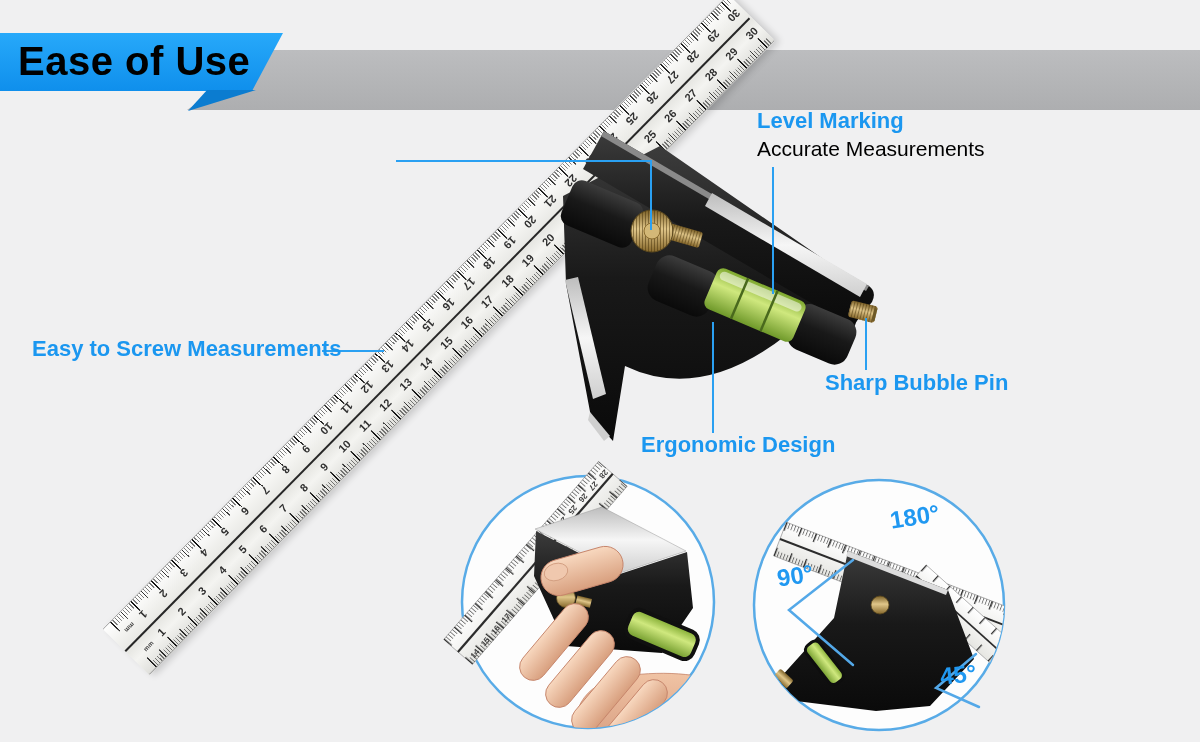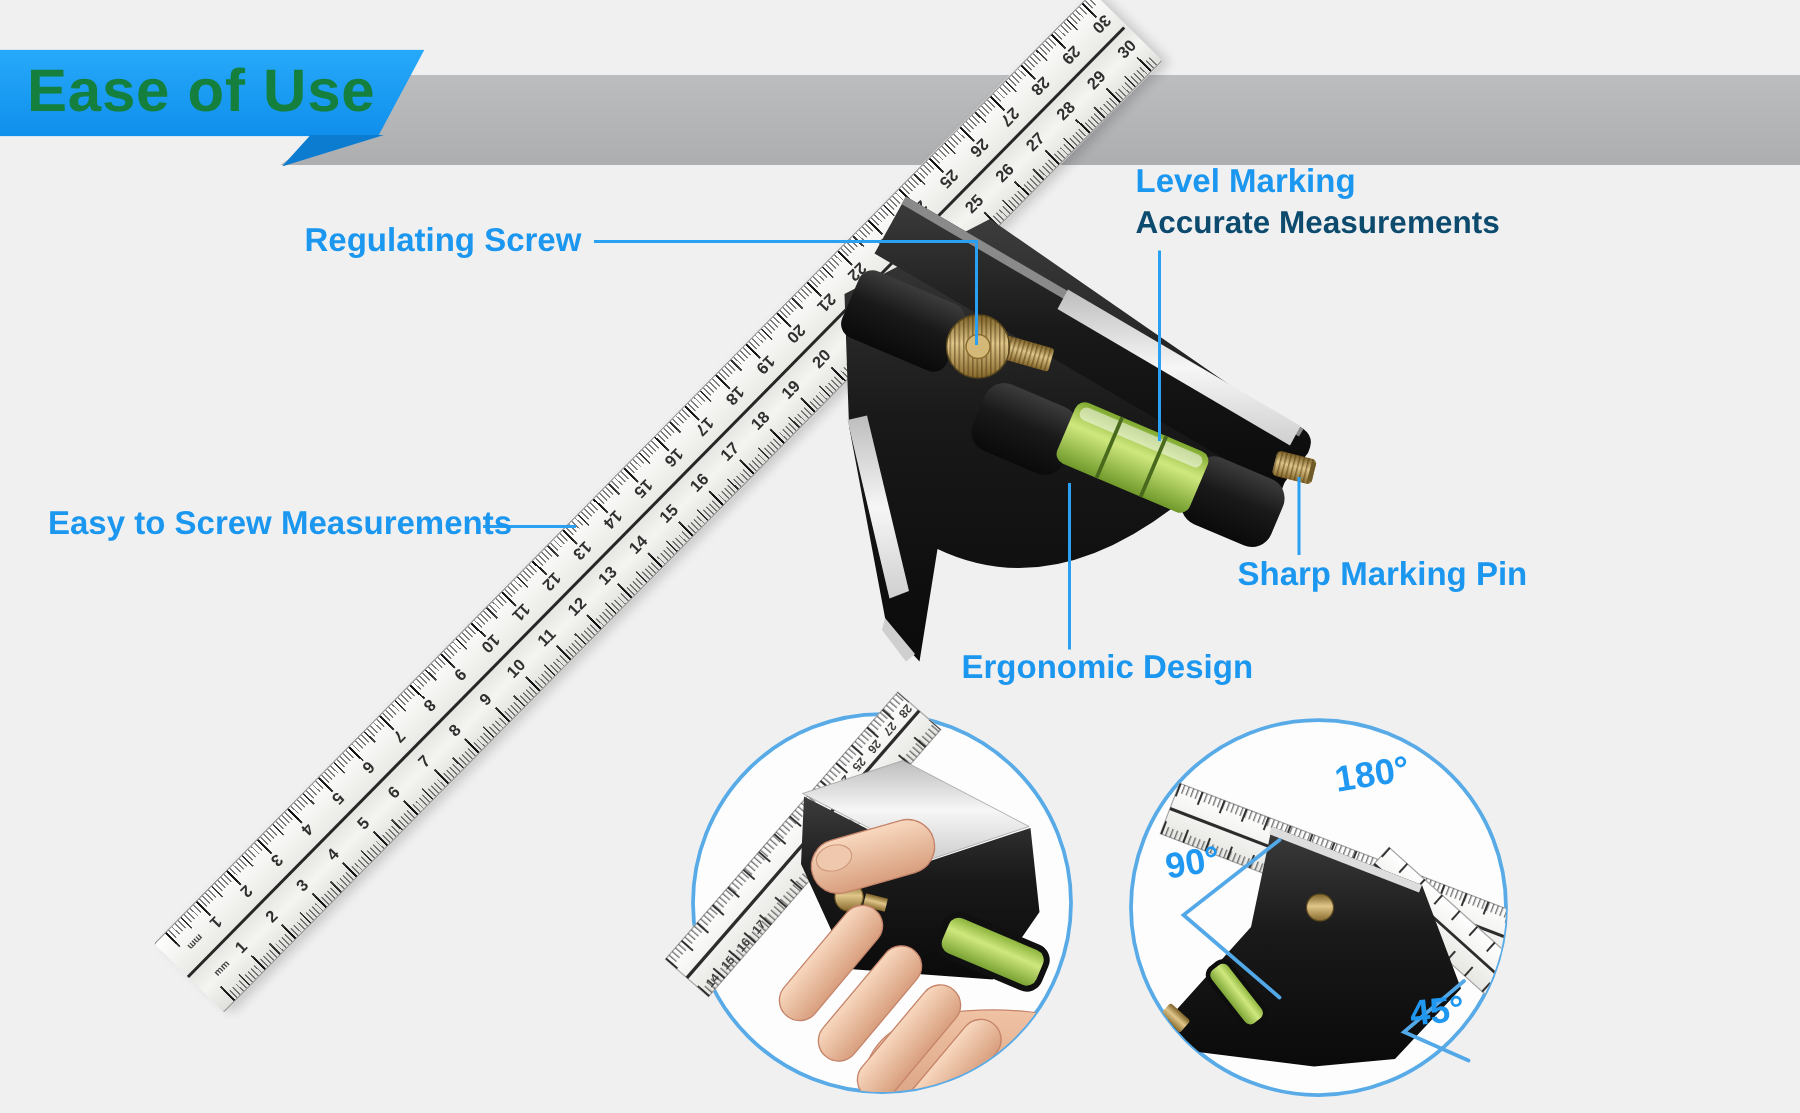--- a/index.html
+++ b/index.html
@@ -9,25 +9,25 @@
   
   .gray-bar{position:absolute;left:0;top:50px;width:1200px;height:60px;
     background:linear-gradient(180deg,#bcbdbf,#adaeb0);
     clip-path:polygon(272px 0,100% 0,100% 100%,187px 100%);}
   .ribbon{position:absolute;left:0;top:33px;width:283px;height:58px;
     background:linear-gradient(180deg,#27a9fa,#0f8fec);
     clip-path:polygon(0 0,100% 0,calc(100% - 31px) 100%,0 100%);}
   .ribbon-tail{position:absolute;left:188px;top:90px;width:68px;height:21px;
     background:#0b7cd0;clip-path:polygon(28% 0,100% 0,0 100%);}
   .ribbon-title{position:absolute;left:18px;top:33px;height:62px;line-height:57px;
-    color:#15803d;font-size:40px;font-weight:700;letter-spacing:.5px;}
+    color:#000000;font-size:40px;font-weight:700;letter-spacing:.5px;}
 
   
   .co-label{position:absolute;color:#1b97f0;font-size:22px;font-weight:700;white-space:nowrap;}
-  .co-sub{position:absolute;color:#0c4a6e;font-size:21px;font-weight:700;white-space:nowrap;}
+  .co-sub{position:absolute;color:#000000;font-size:21px;font-weight:400;white-space:nowrap;}
   .lead{position:absolute;background:#2aa0f2;}
 
   
   .blade{position:absolute;left:126px;top:619px;width:891px;height:66px;
     transform:rotate(-45.4deg);transform-origin:0 33px;
     background:linear-gradient(180deg,#ffffff,#f1f1ee 30%,#e7e7e3 52%,#f4f4f1 70%,#dededa);
     box-shadow:3px 4px 7px rgba(0,0,0,.16);border-radius:2px;}
   .blade::before{content:"";position:absolute;inset:0;border-top:1px solid #9d9d9d;border-bottom:1px solid #9d9d9d;border-radius:2px;pointer-events:none;}
   .ticks{position:absolute;left:0;right:4px;height:13px;
     background-image:
@@ -228,25 +228,24 @@
     </g>
   </svg>
 
   <div class="lead" style="left:396px;top:160px;width:256px;height:2px"></div>
   <div class="lead" style="left:650px;top:160px;width:2px;height:70px"></div>
   <div class="lead" style="left:772px;top:167px;width:2px;height:127px"></div>
   <div class="lead" style="left:322px;top:350px;width:62px;height:2px"></div>
   <div class="lead" style="left:865px;top:318px;width:2px;height:52px"></div>
   <div class="lead" style="left:712px;top:322px;width:2px;height:111px"></div>
 
-  <div class="co-label" style="left:203px;top:147px">Regulating Screw</div>
   <div class="co-label" style="left:757px;top:108px">Level Marking</div>
   <div class="co-sub" style="left:757px;top:137px">Accurate Measurements</div>
   <div class="co-label" style="left:32px;top:336px">Easy to Screw Measurements</div>
-  <div class="co-label" style="left:825px;top:370px">Sharp Marking Pin</div>
+  <div class="co-label" style="left:825px;top:370px">Sharp Bubble Pin</div>
   <div class="co-label" style="left:641px;top:432px">Ergonomic Design</div>
 
   <div class="inset" style="left:440px;top:450px;width:340px;height:300px">
     <svg width="340" height="300">
       <circle cx="148" cy="152" r="126" fill="#fdfdfd" stroke="#58abe7" stroke-width="2.5"></circle>
 
       <g transform="translate(18,202) rotate(-49)">
         <rect x="0" y="-19" width="236" height="38" fill="url(#gBladeV)" stroke="#a5a5a5" stroke-width=".8"></rect>
         <rect x="0" y="-19" width="236" height="10" fill="url(#pCM)"></rect>
         <rect x="0" y="-19" width="236" height="6.5" fill="url(#pMM)"></rect>

